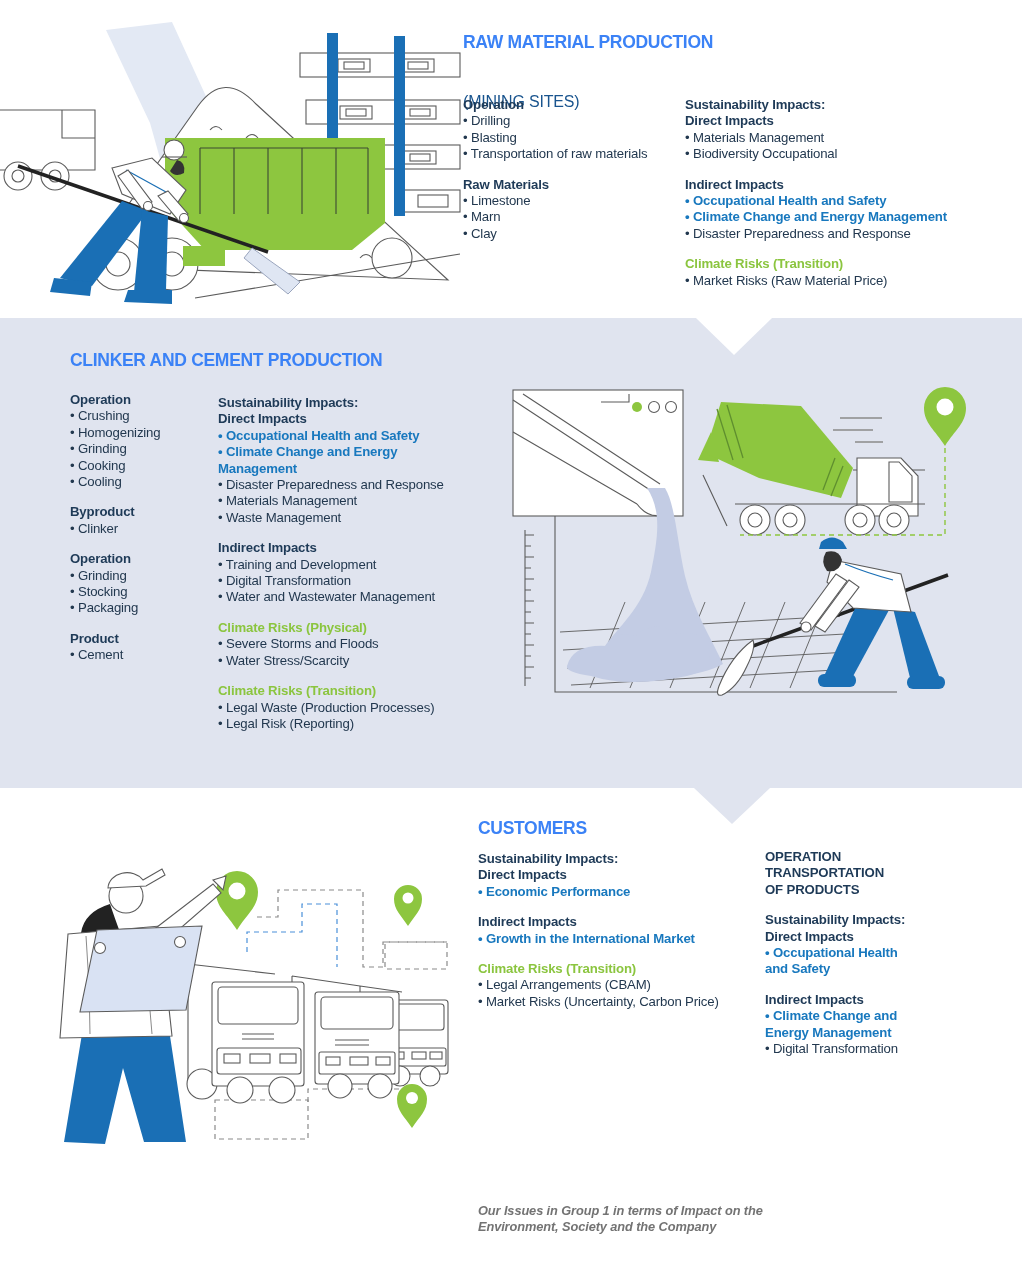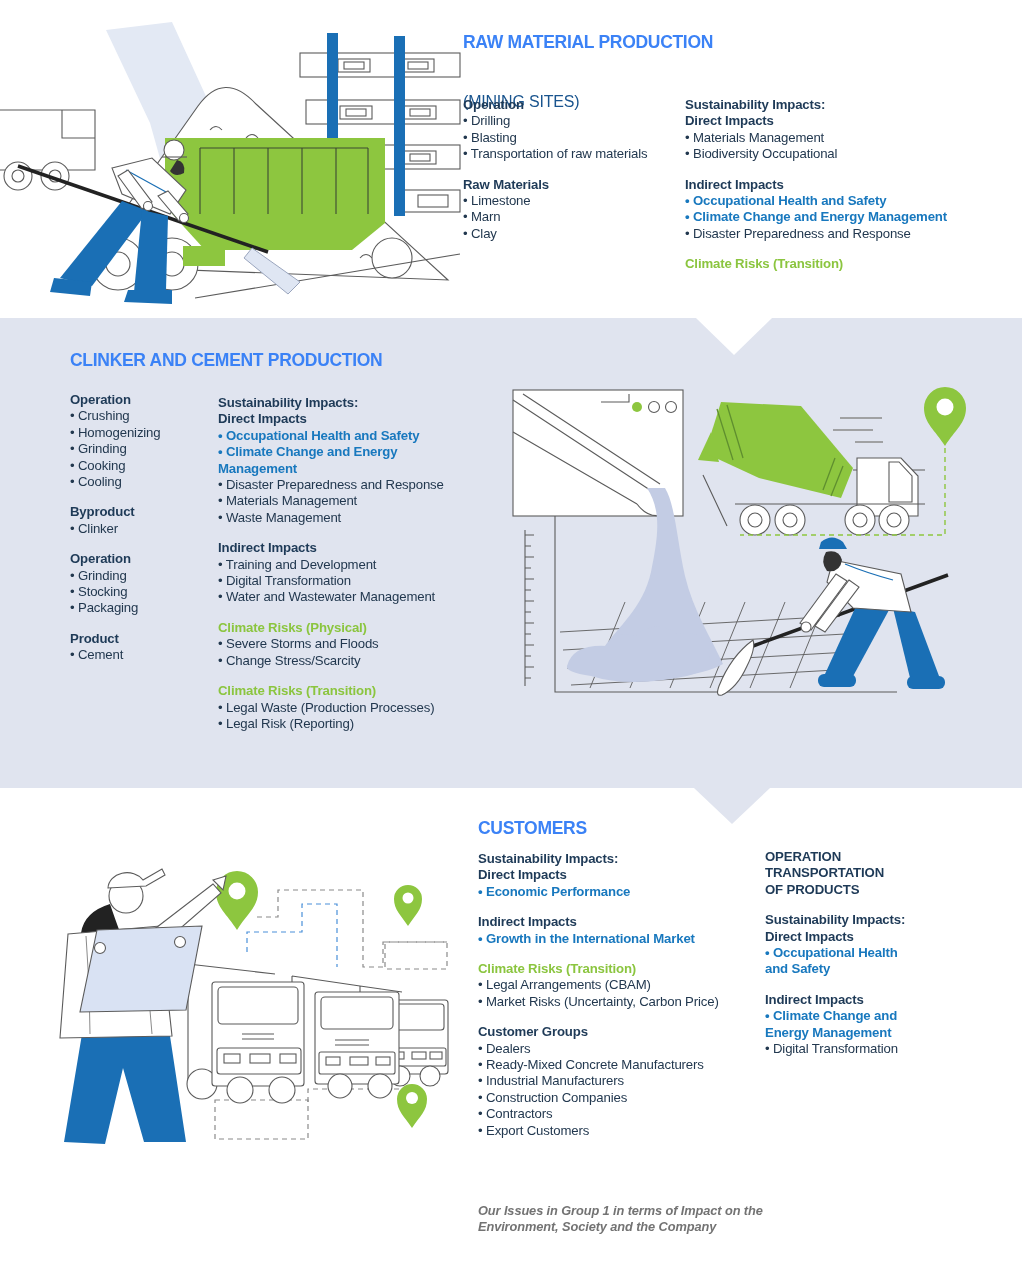--- a/index.html
+++ b/index.html
@@ -57,20 +57,21 @@
       <div class="li c-navy">• Biodiversity Occupational</div>
     </div>
     <div class="group">
       <div class="g-head c-navy">Indirect Impacts</div>
       <div class="li c-blue">• Occupational Health and Safety</div>
       <div class="li c-blue">• Climate Change and Energy Management</div>
       <div class="li c-navy">• Disaster Preparedness and Response</div>
     </div>
     <div class="group">
       <div class="g-head c-green">Climate Risks (Transition)</div>
+      <div class="li c-navy">• Market Risks (Raw Material Price)</div>
     </div>
   </div>
 
 <svg class="abs" style="left:0;top:18px;" width="462" height="296" viewBox="0 0 462 296">
 
   <polygon points="106,12 172,4 215,98 183,222 150,105" fill="#e3e9f4"></polygon>
 
   <path d="M85,248 L198,88 Q224,52 256,86 L448,262 Z" class="oln"></path>
   <g class="lin" stroke-width="1">
     <path d="M210,112 q6,-7 12,0"></path>
@@ -195,21 +196,21 @@
     </div>
     <div class="group">
       <div class="g-head c-navy">Indirect Impacts</div>
       <div class="li c-navy">• Training and Development</div>
       <div class="li c-navy">• Digital Transformation</div>
       <div class="li c-navy">• Water and Wastewater Management</div>
     </div>
     <div class="group">
       <div class="g-head c-green">Climate Risks (Physical)</div>
       <div class="li c-navy">• Severe Storms and Floods</div>
-      <div class="li c-navy">• Change Stress/Scarcity</div>
+      <div class="li c-navy">• Water Stress/Scarcity</div>
     </div>
     <div class="group">
       <div class="g-head c-green">Climate Risks (Transition)</div>
       <div class="li c-navy">• Legal Waste (Production Processes)</div>
       <div class="li c-navy">• Legal Risk (Reporting)</div>
     </div>
   </div>
 
 <svg class="abs" style="left:505px;top:380px;" width="515" height="335" viewBox="0 0 515 335">
 
@@ -296,29 +297,20 @@
     </div>
     <div class="group">
       <div class="g-head c-navy">Indirect Impacts</div>
       <div class="li c-blue">• Growth in the International Market</div>
     </div>
     <div class="group">
       <div class="g-head c-green">Climate Risks (Transition)</div>
       <div class="li c-navy">• Legal Arrangements (CBAM)</div>
       <div class="li c-navy">• Market Risks (Uncertainty, Carbon Price)</div>
     </div>
-    <div class="group">
-      <div class="g-head c-navy">Customer Groups</div>
-      <div class="li c-navy">• Dealers</div>
-      <div class="li c-navy">• Ready-Mixed Concrete Manufacturers</div>
-      <div class="li c-navy">• Industrial Manufacturers</div>
-      <div class="li c-navy">• Construction Companies</div>
-      <div class="li c-navy">• Contractors</div>
-      <div class="li c-navy">• Export Customers</div>
-    </div>
   </div>
 <div class="col" id="s3-op" style="left:765px;top:849px;width:155px;">
     <div class="group">
       <div class="g-head c-navy">OPERATION</div>
       <div class="g-head c-navy">TRANSPORTATION</div>
       <div class="g-head c-navy">OF PRODUCTS</div>
     </div>
     <div class="group">
       <div class="g-head c-navy">Sustainability Impacts:</div>
       <div class="g-head c-navy">Direct Impacts</div>

